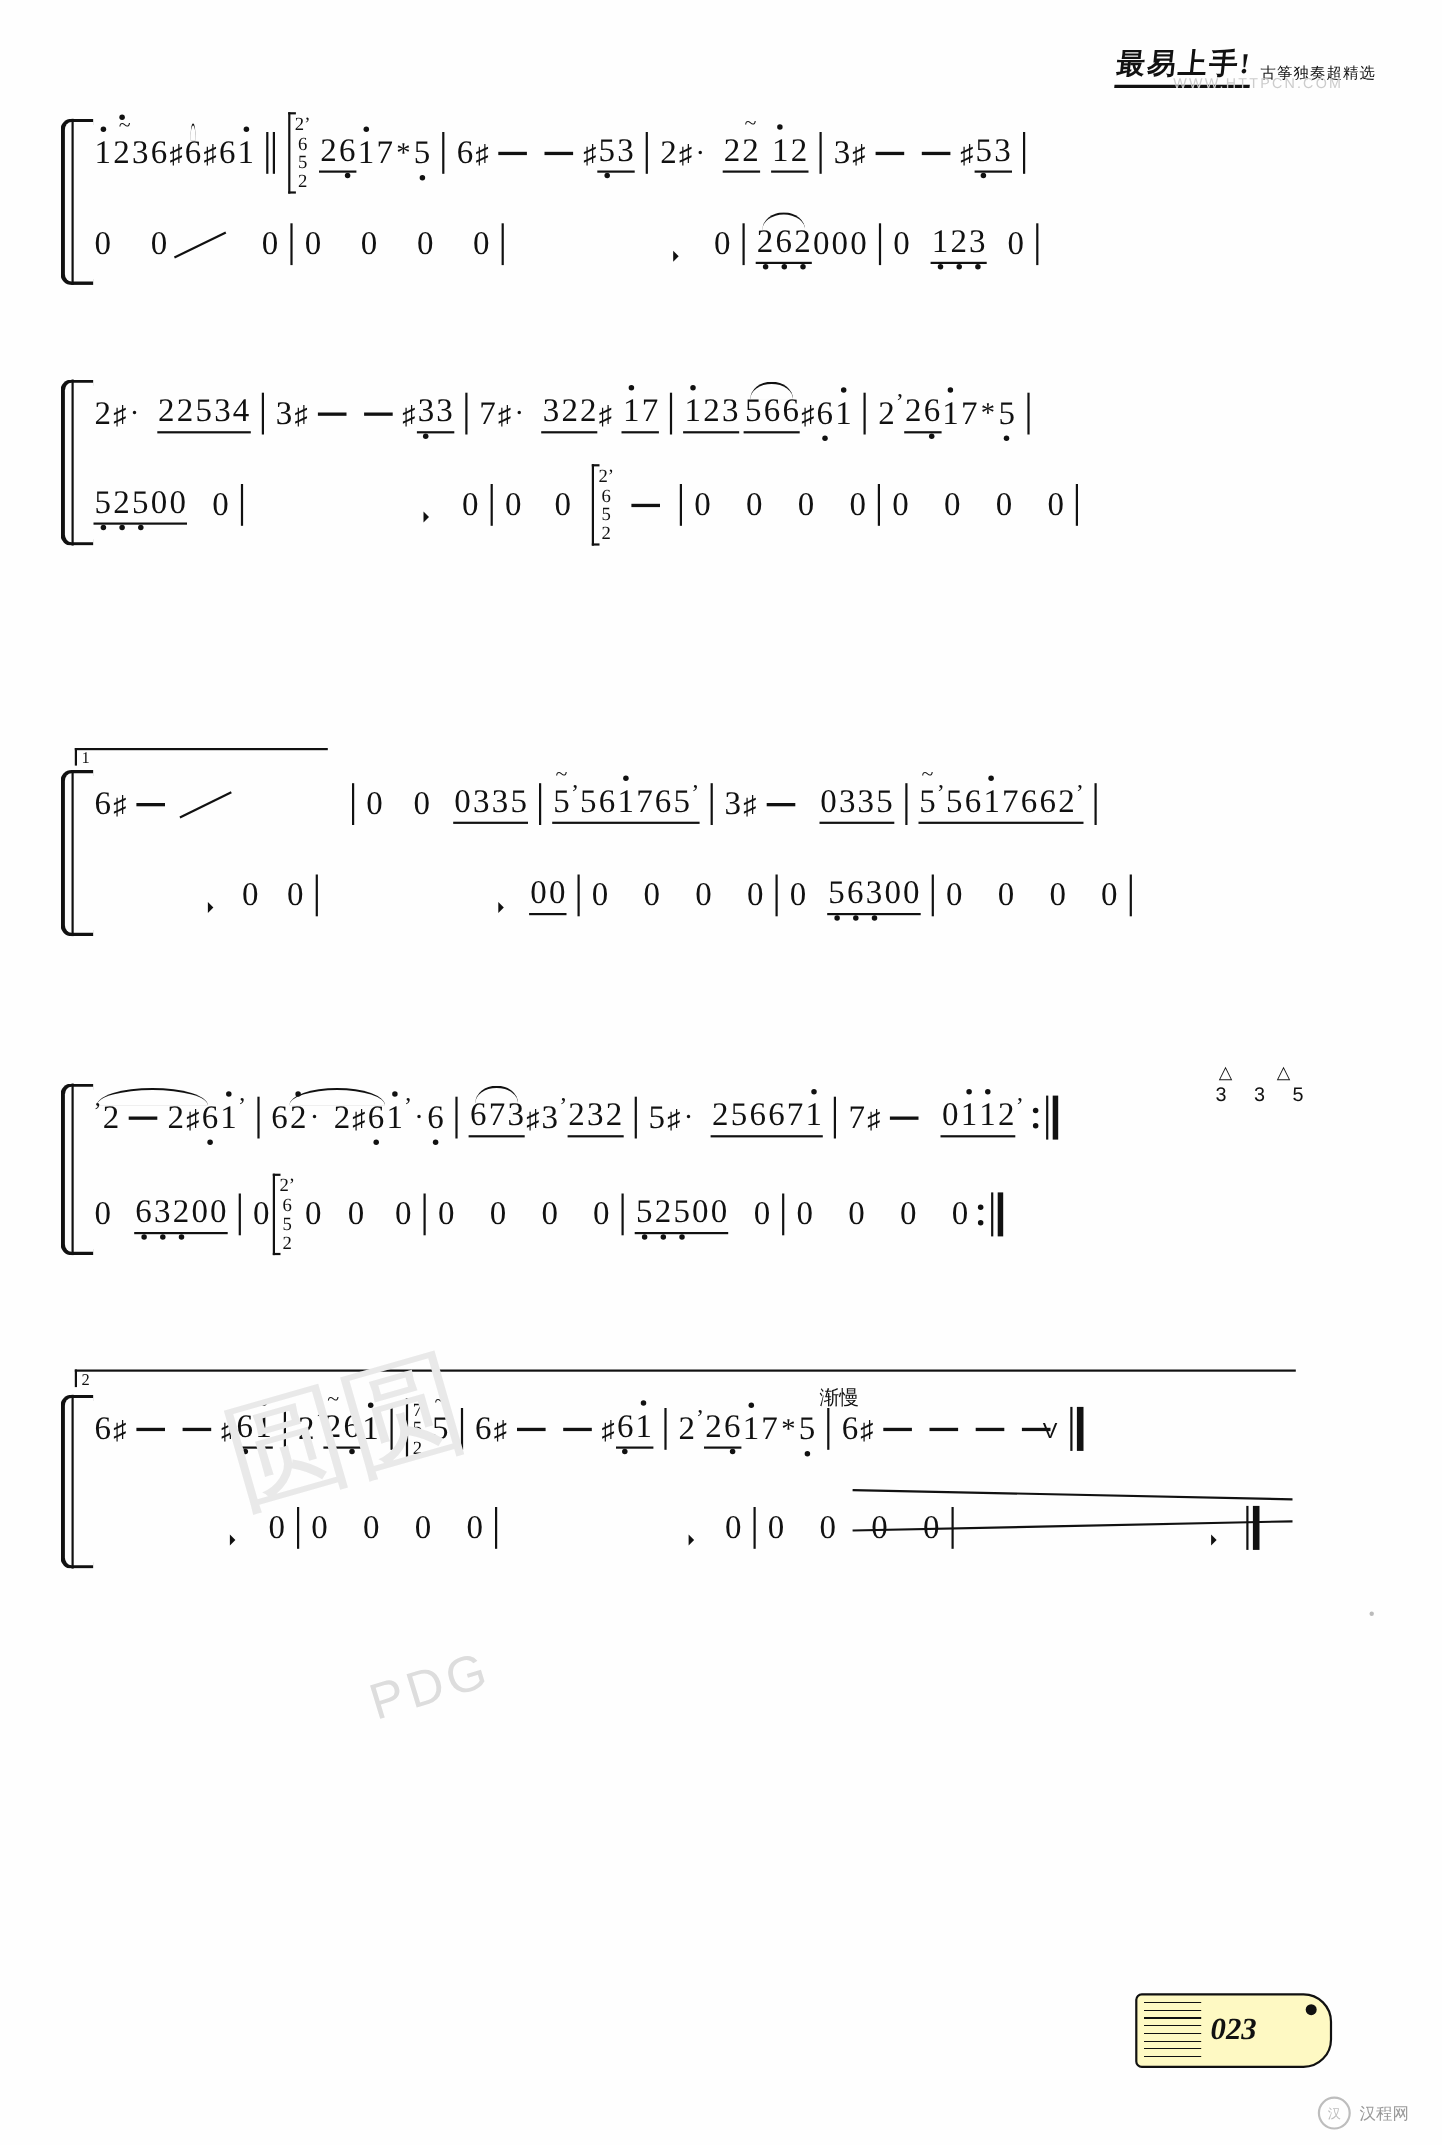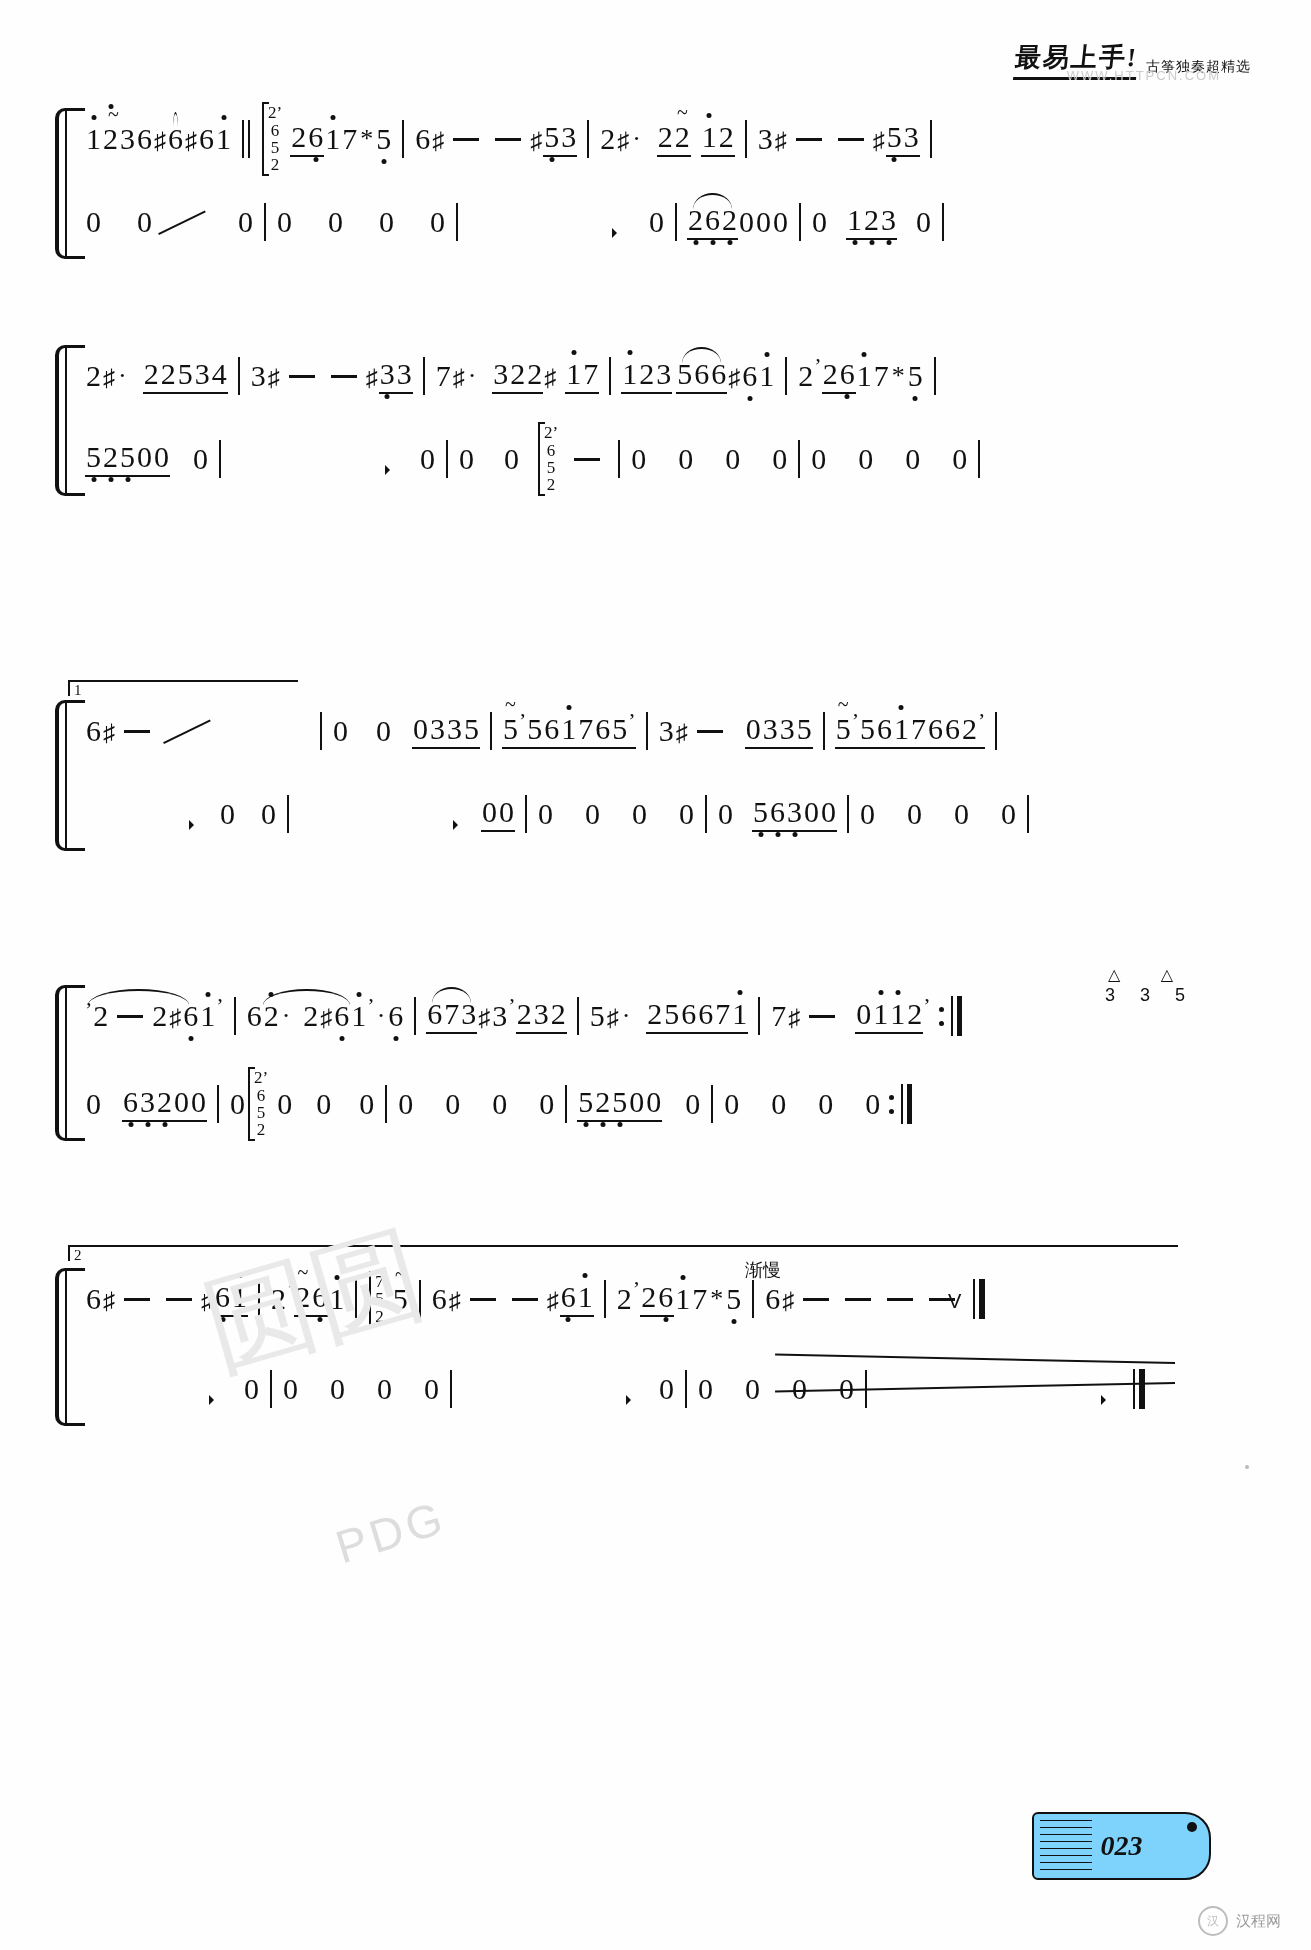--- a/index.html
+++ b/index.html
@@ -211,21 +211,21 @@
     font-family:"Liberation Sans", sans-serif;
   }
   .footer-logo{
     position:absolute;right:100px;bottom:70px;
     width:175px;height:64px;
     border:2px solid #111;
     border-radius:6px 26px 26px 6px;
     display:flex;align-items:center;justify-content:center;
     font-size:28px;font-weight:bold;font-style:italic;
     font-family:"Liberation Serif", serif;
-    background:#7dd3fc;
+    background:#fef9c3;
     overflow:hidden;
   }
   .footer-logo .strings{
     position:absolute;left:6px;top:6px;bottom:6px;width:52px;
     background:repeating-linear-gradient(to bottom,#111 0 1px,transparent 1px 7px);
   }
   .footer-logo .dotmark{
     position:absolute;right:12px;top:8px;width:10px;height:10px;border-radius:50%;background:#111;
   }
   .footer-brand{

